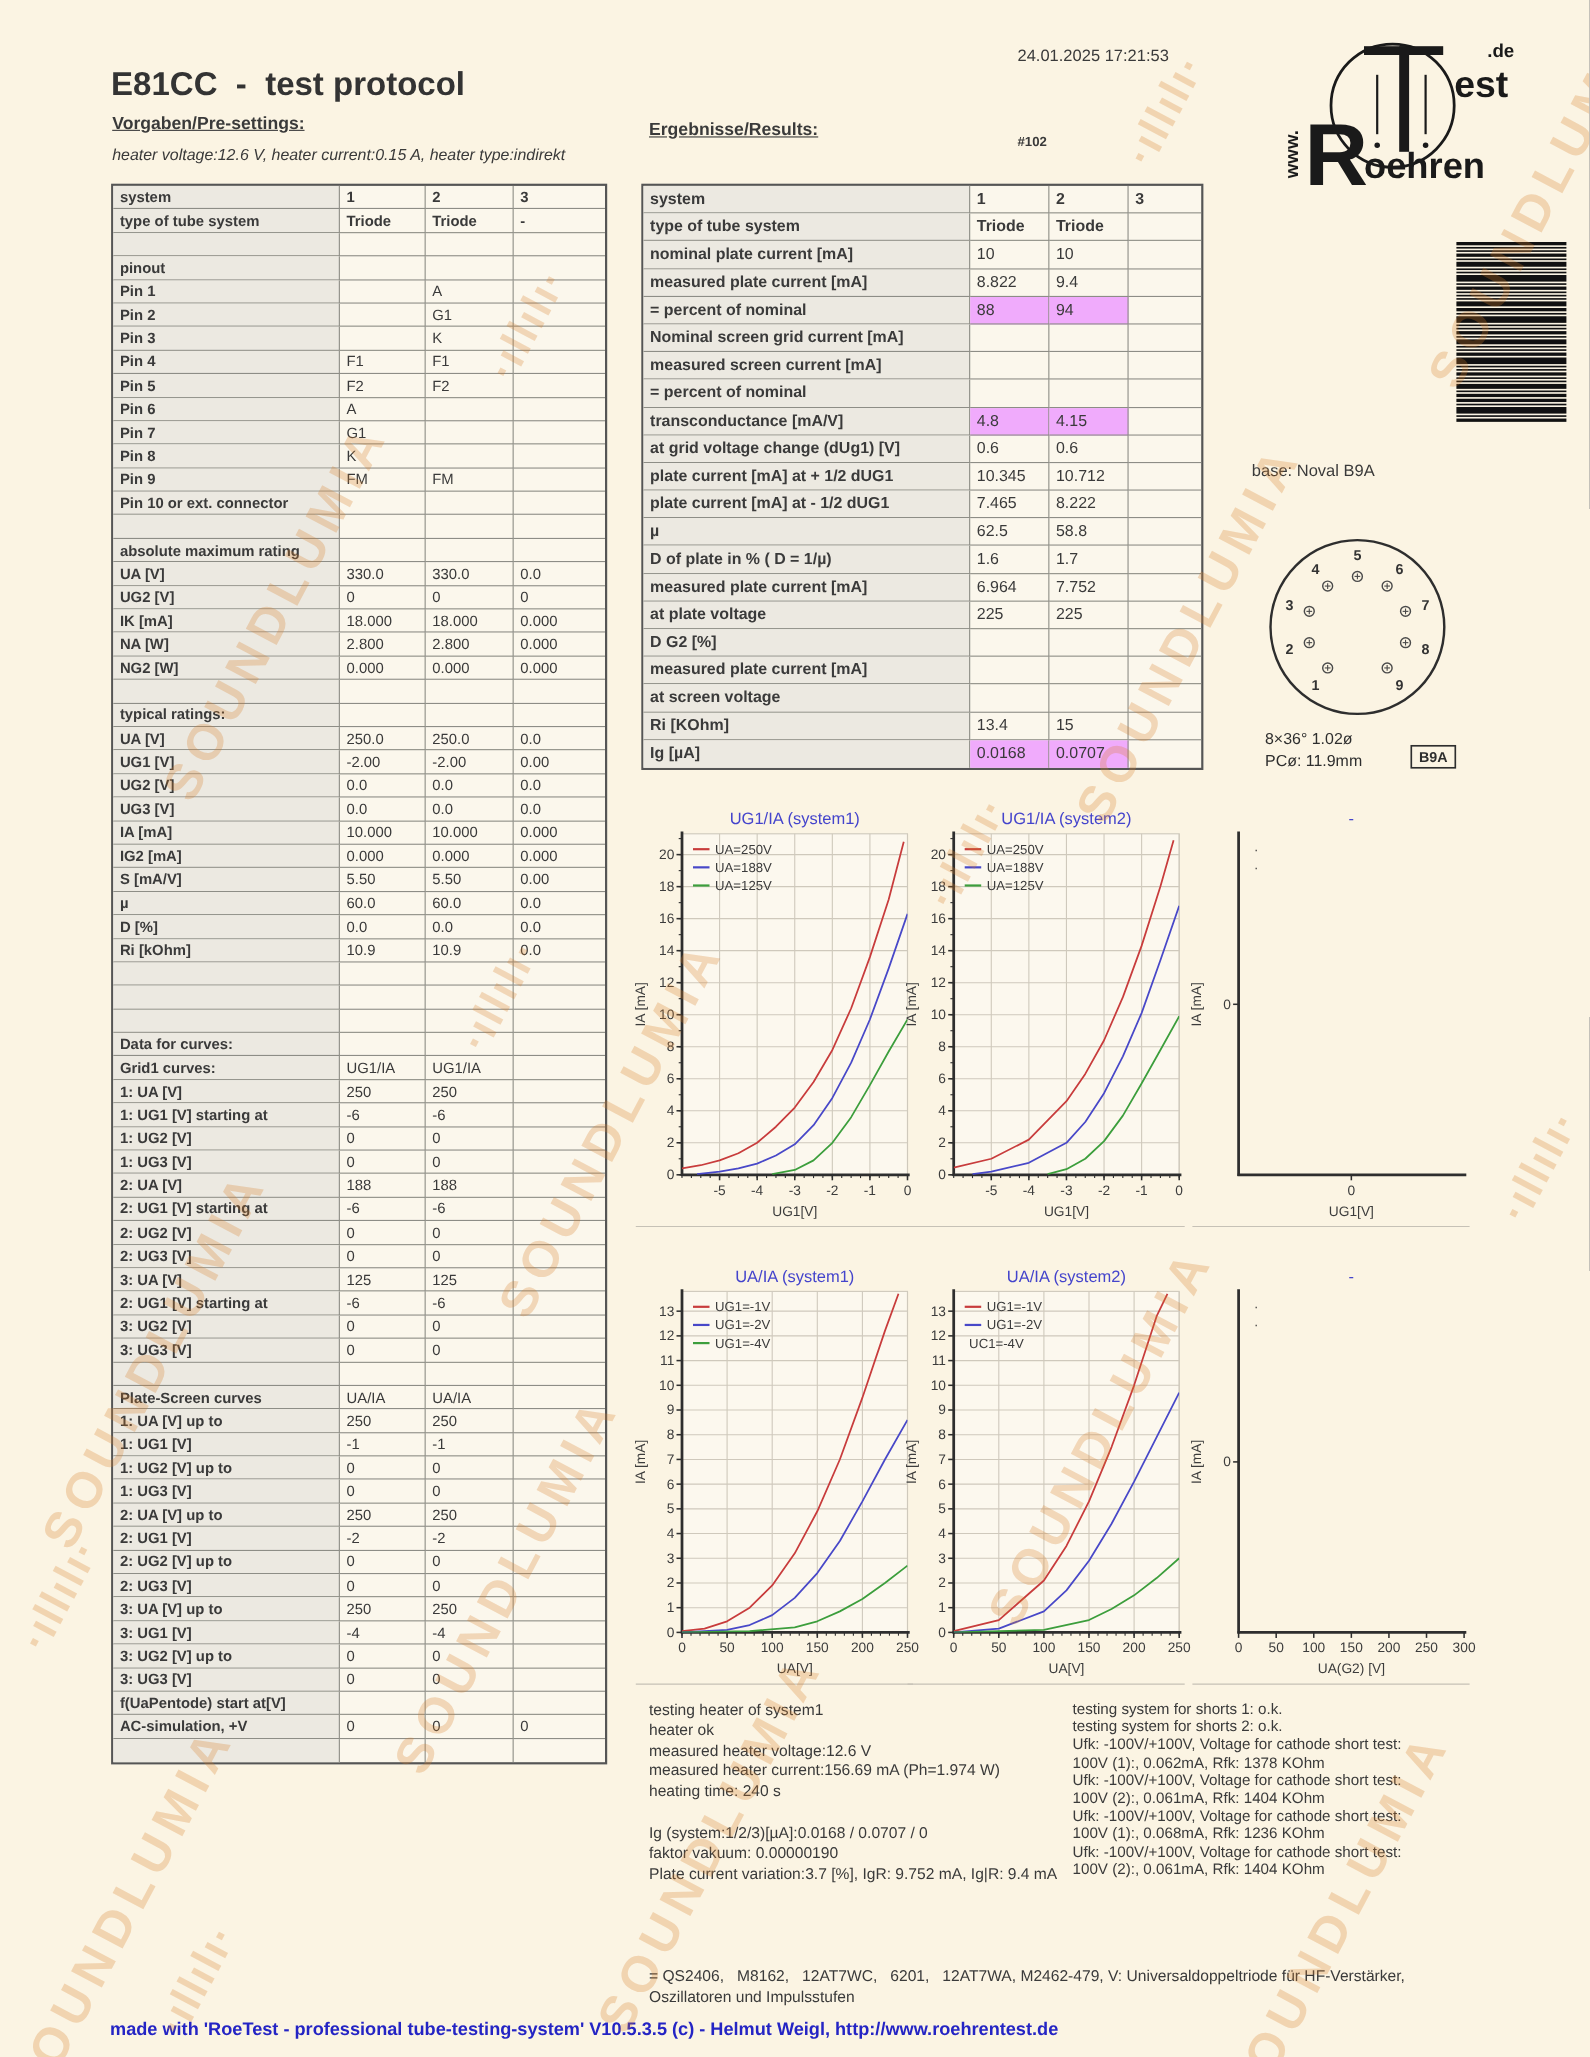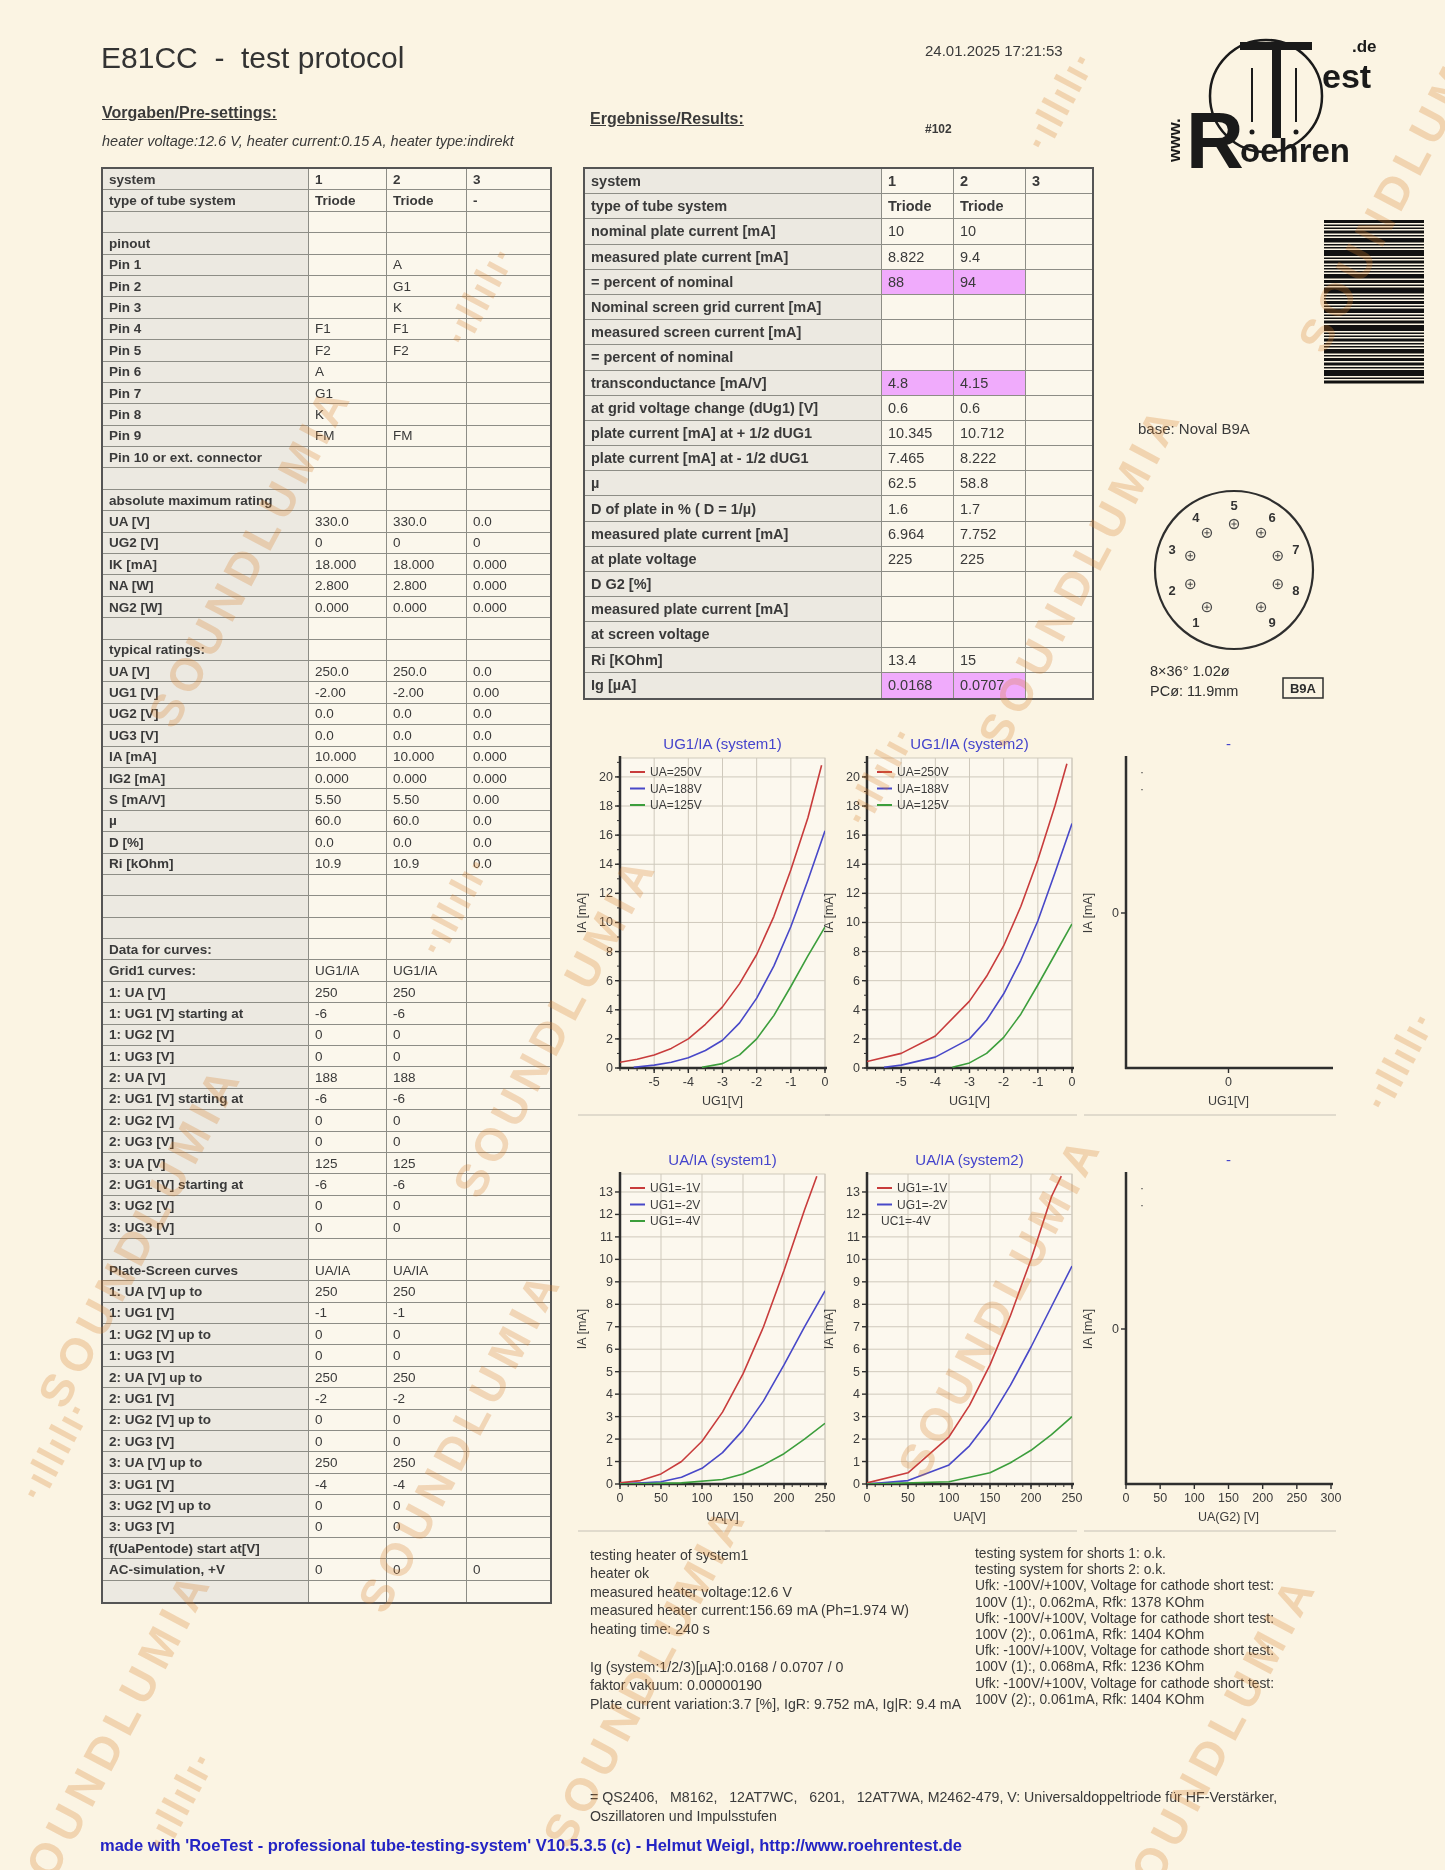--- a/index.html
+++ b/index.html
@@ -1,21 +1,21 @@
 <!DOCTYPE html>
 <html><head>
 <meta charset="utf-8">
 <style>
   html,body{margin:0;padding:0;background:#9a9a9a;}
   #page{position:relative;width:1445px;height:1870px;background:#FBF4E3;
         font-family:"Liberation Sans",sans-serif;color:#3a3a3a;overflow:hidden;}
   .abs{position:absolute;}
   .b{font-weight:bold;}
   .u{text-decoration:underline;}
-  #doc-title{left:101px;top:41px;font-size:30px;font-weight:normal;color:#333;white-space:pre;}
+  #doc-title{left:101px;top:60px;font-size:30px;font-weight:bold;color:#333;white-space:pre;}
   #datetime{left:925px;top:42px;font-size:15px;}
   #pre-heading{left:102px;top:104px;font-size:16px;}
   #res-heading{left:590px;top:110px;font-size:16px;}
   #serial{left:925px;top:122px;font-size:12px;}
   #heater-line{left:102px;top:133px;font-size:14.5px;font-style:italic;}
   #base-label{left:1138px;top:420px;font-size:15px;}
   .tbl{position:absolute;display:grid;border:2px solid #555;background:#FBF7EC;z-index:10;}
   #pre-table{left:101px;top:167px;grid-template-columns:206px 78px 80px 83px;grid-auto-rows:21.4px;font-size:13.5px;}
   #res-table{left:583px;top:167px;grid-template-columns:297px 72px 72px 66px;grid-auto-rows:25.2px;font-size:14.5px;}
   .cell{border-right:1px solid #8d8d86;border-bottom:1px solid #8d8d86;padding:0 4px 0 6px;

